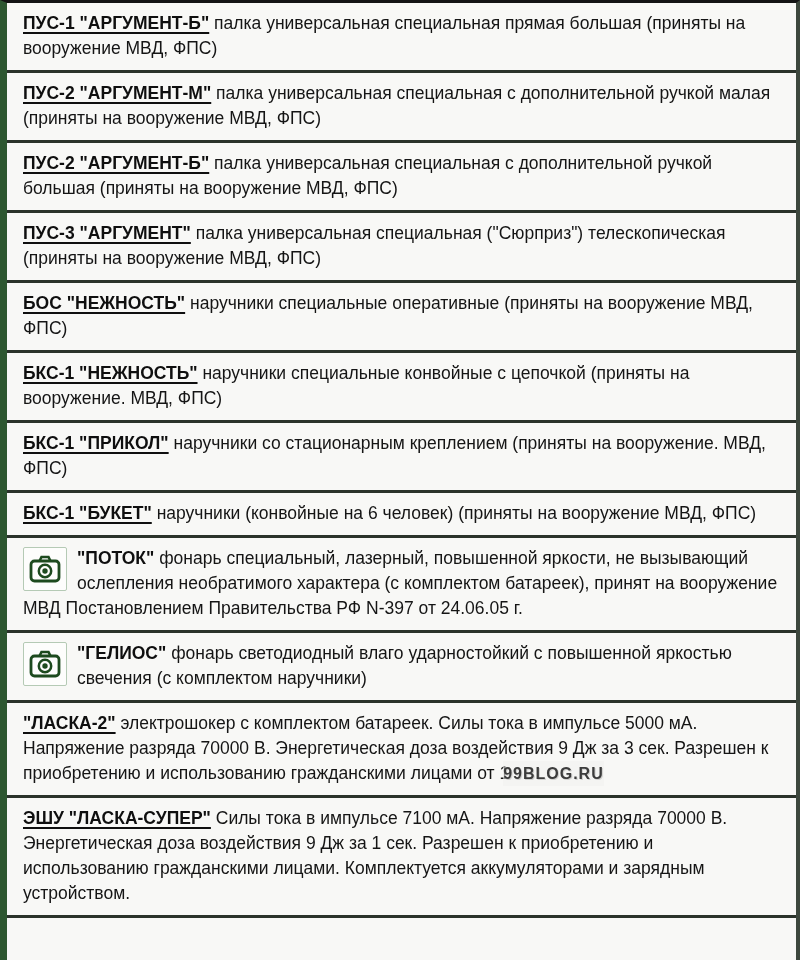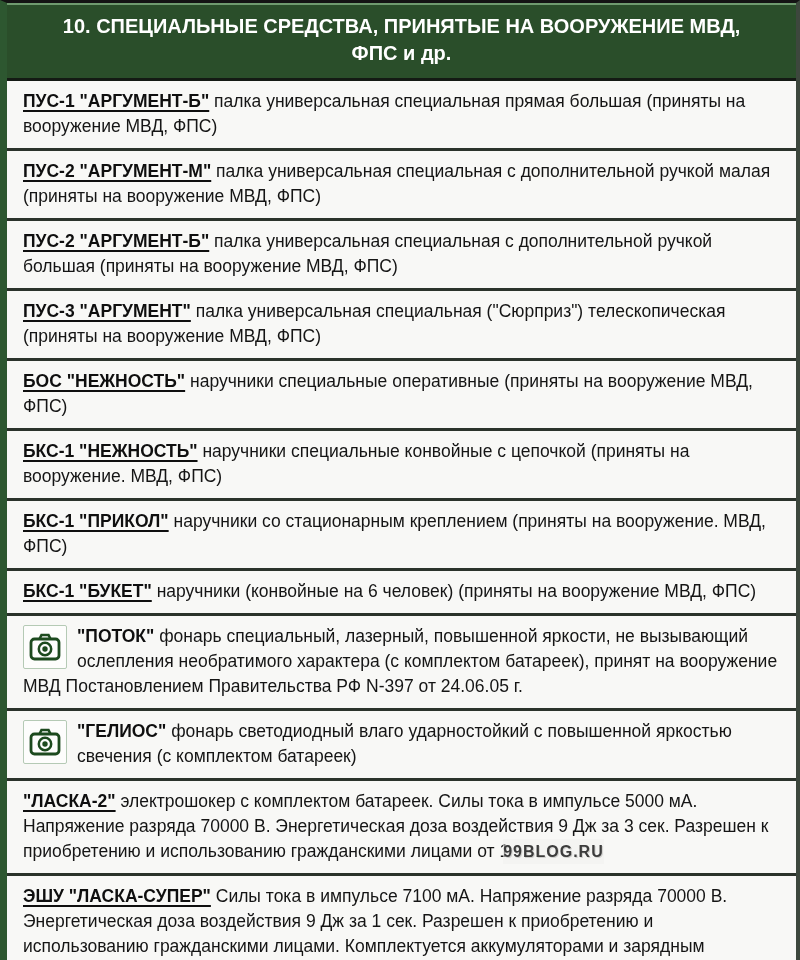--- a/index.html
+++ b/index.html
@@ -62,23 +62,20 @@
     background:rgba(240,240,238,0.55);
     text-shadow:1px 1px 0 #cfcfcd;
     margin-left:-6px;
   }
 </style>
 </head>
 <body>
 
 <div class="table">
 
-  <div class="hdr">
-    <span>10. СПЕЦИАЛЬНЫЕ СРЕДСТВА, ПРИНЯТЫЕ НА ВООРУЖЕНИЕ МВД, ФПС и др.</span>
-  </div>
 
   <div class="row">
     <p><span class="code u">ПУС-1 "АРГУМЕНТ-Б"</span>
     <span>палка универсальная специальная прямая большая (приняты на вооружение МВД, ФПС)</span></p>
   </div>
 
   <div class="row">
     <p><span class="code u">ПУС-2 "АРГУМЕНТ-М"</span>
     <span>палка универсальная специальная с дополнительной ручкой малая (приняты на вооружение МВД, ФПС)</span></p>
   </div>
@@ -129,21 +126,21 @@
   <div class="row">
     <span class="iconbox">
       <svg width="32" height="30" viewBox="0 0 32 30" aria-hidden="true">
         <path d="M10.5 7 L12.5 3 H19.5 L21.5 7" fill="none" stroke="#1d4a1e" stroke-width="2.6"></path>
         <rect x="2" y="7" width="28" height="20" rx="3.5" fill="none" stroke="#1d4a1e" stroke-width="2.8"></rect>
         <circle cx="16" cy="17" r="6.2" fill="none" stroke="#1d4a1e" stroke-width="2.5"></circle>
         <circle cx="16" cy="17" r="2.7" fill="#1d4a1e"></circle>
       </svg>
     </span>
     <p><span class="code">"ГЕЛИОС"</span>
-    <span>фонарь светодиодный влаго ударностойкий с повышенной яркостью свечения (с комплектом батареек)</span></p>
+    <span>фонарь светодиодный влаго ударностойкий с повышенной яркостью свечения (с комплектом наручники)</span></p>
   </div>
 
   <div class="row">
     <p><span class="code u">"ЛАСКА-2"</span>
     <span>электрошокер с комплектом батареек. Силы тока в импульсе 5000 мА. Напряжение разряда 70000 В. Энергетическая доза воздействия 9 Дж за 3 сек. Разрешен к приобретению и использованию гражданскими лицами от 1</span><span class="wm">99blog.ru</span></p>
   </div>
 
   <div class="row">
     <p><span class="code u">ЭШУ "ЛАСКА-СУПЕР"</span>
     <span>Силы тока в импульсе 7100 мА. Напряжение разряда 70000 В. Энергетическая доза воздействия 9 Дж за 1 сек. Разрешен к приобретению и использованию гражданскими лицами. Комплектуется аккумуляторами и зарядным устройством.</span></p>

